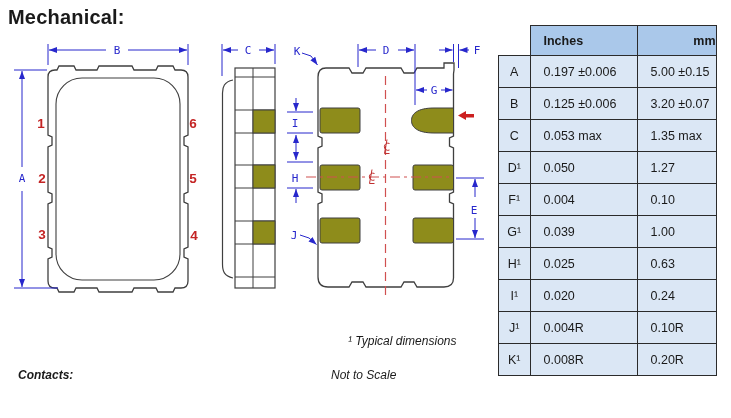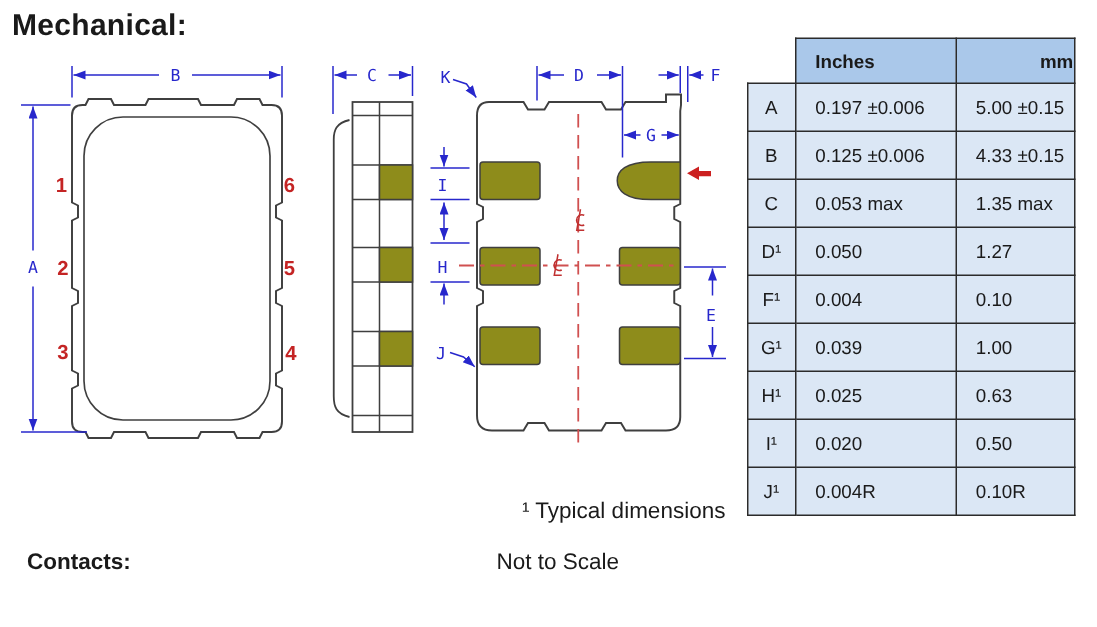--- a/index.html
+++ b/index.html
@@ -13,21 +13,21 @@
   
   #dimtable{left:498px;top:25px;border-collapse:collapse;font-size:12.5px;}
   #dimtable td,#dimtable th{border:1px solid #2b2b2b;background:#dbe7f5;padding:0 0 0 13px;
       text-align:left;height:31px;font-weight:normal;vertical-align:middle;}
   #dimtable th{background:#aac8ea;font-weight:bold;height:29px;padding-left:13px;}
   #dimtable .corner{border:none;background:#ffffff;width:18px;}
   #dimtable td.dim{width:18px;text-align:center;padding:0;}
   #dimtable th.inches-h{width:93px;}
   #dimtable th.mm-h{width:78px;text-align:right;padding:0;}
   
-  .note{font-size:15px;line-height:16.5px;white-space:pre;}
+  .note{font-size:12px;line-height:16.5px;white-space:pre;font-style:italic;}
   #contacts{left:18px;top:334px;}
   #contacts .b{font-weight:bold;}
   #typical{left:348px;top:333px;}
   #notscale{left:331px;top:367px;}
 </style>
 </head>
 <body>
 
 <div id="title" class="abs">Mechanical:</div>
 
@@ -210,21 +210,21 @@
     <th class="mm-h">mm</th>
   </tr>
   <tr>
     <td class="dim">A</td>
     <td>0.197 ±0.006</td>
     <td>5.00 ±0.15</td>
   </tr>
   <tr>
     <td class="dim">B</td>
     <td>0.125 ±0.006</td>
-    <td>4.33 ±0.15</td>
+    <td>3.20 ±0.07</td>
   </tr>
   <tr>
     <td class="dim">C</td>
     <td>0.053 max</td>
     <td>1.35 max</td>
   </tr>
   <tr>
     <td class="dim">D¹</td>
     <td>0.050</td>
     <td>1.27</td>
@@ -240,27 +240,32 @@
     <td>1.00</td>
   </tr>
   <tr>
     <td class="dim">H¹</td>
     <td>0.025</td>
     <td>0.63</td>
   </tr>
   <tr>
     <td class="dim">I¹</td>
     <td>0.020</td>
-    <td>0.50</td>
+    <td>0.24</td>
   </tr>
   <tr>
     <td class="dim">J¹</td>
     <td>0.004R</td>
     <td>0.10R</td>
   </tr>
+  <tr>
+    <td class="dim">K¹</td>
+    <td>0.008R</td>
+    <td>0.20R</td>
+  </tr>
 </tbody>
   </table>
 
 <div id="contacts" class="abs note">
   <div class="b">Contacts:</div>
   <div>Gold   11.8 to 39.4 µinches (0.3 to 1.0µm)</div>
   
   
 </div>
 <div id="typical" class="abs note">¹ Typical dimensions</div>

